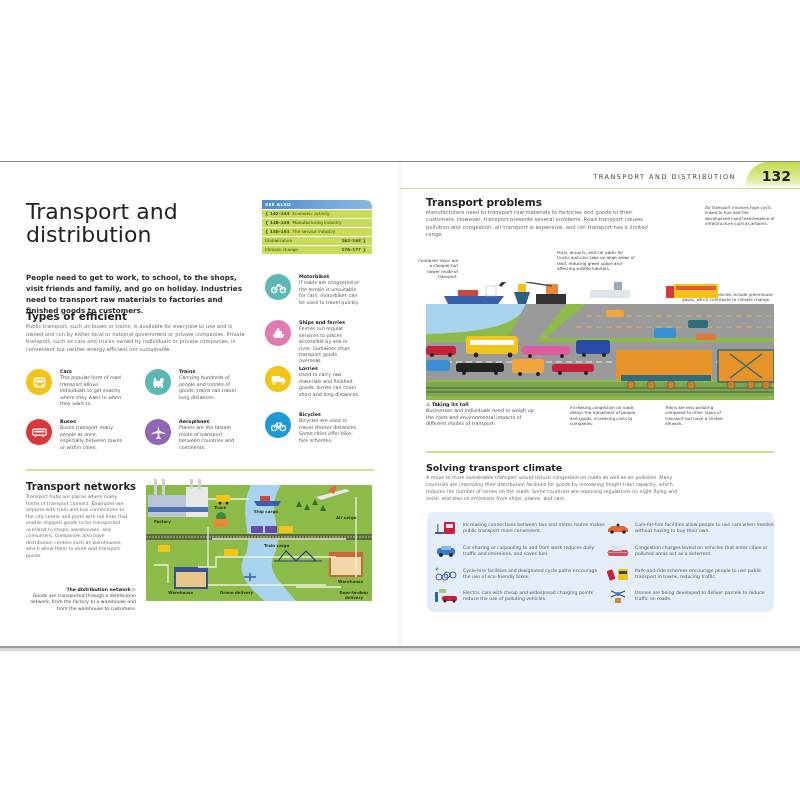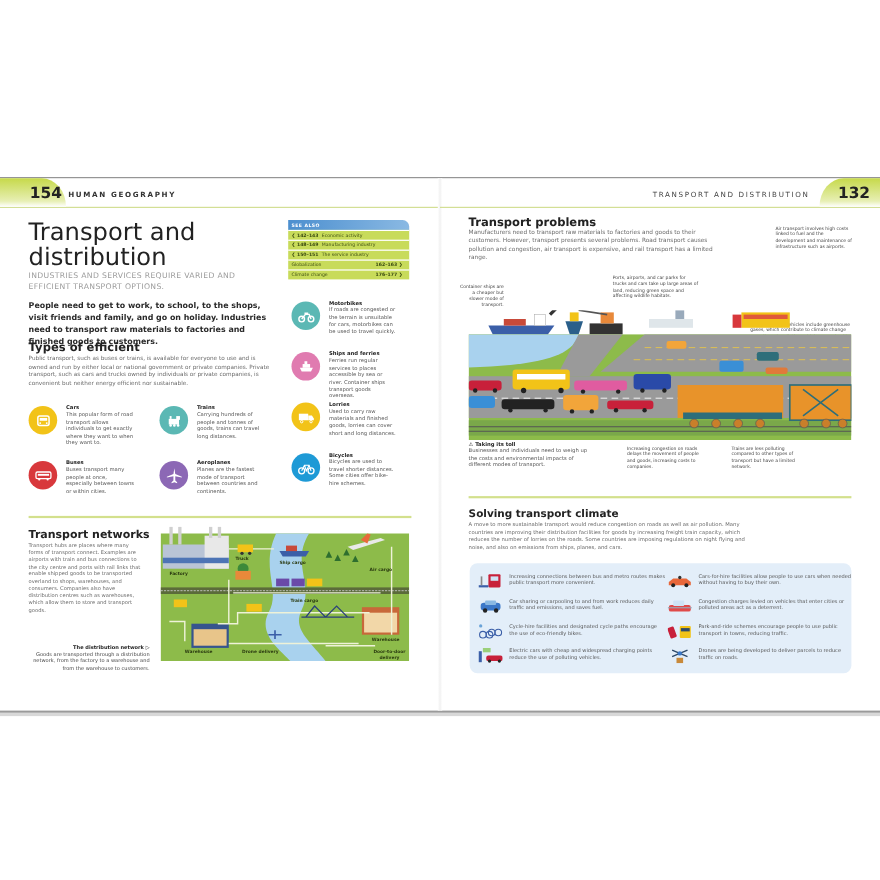--- a/index.html
+++ b/index.html
@@ -54,28 +54,22 @@
   .sitem{position:absolute;display:flex;align-items:center;width:170px;}
   .sitem .ic{width:22px;height:14px;flex:none;margin-right:6px;}
   .sitem .st{font-size:4.6px;line-height:6.2px;color:#555;}
 </style>
 </head>
 <body>
 
 <div class="spread">
 
   <div class="page left">
-    <div class="header">
-      <div class="tab"></div>
-      <span class="pagenum">154</span>
-      <span class="runhead">HUMAN GEOGRAPHY</span>
-    </div>
 
     <h1>Transport and distribution</h1>
-    <div class="subtitle">INDUSTRIES AND SERVICES REQUIRE VARIED AND EFFICIENT TRANSPORT OPTIONS.</div>
     <div class="intro">People need to get to work, to school, to the shops, visit friends and family, and go on holiday. Industries need to transport raw materials to factories and finished goods to customers.</div>
 
     <div class="seealso">
       <div class="sa-head">SEE ALSO</div>
       <div class="sa-row">
           <span><b>❮ 142–143</b><span>Economic activity</span></span>
         </div>
       <div class="sa-row">
           <span><b>❮ 148–149</b><span>Manufacturing industry</span></span>
         </div>

